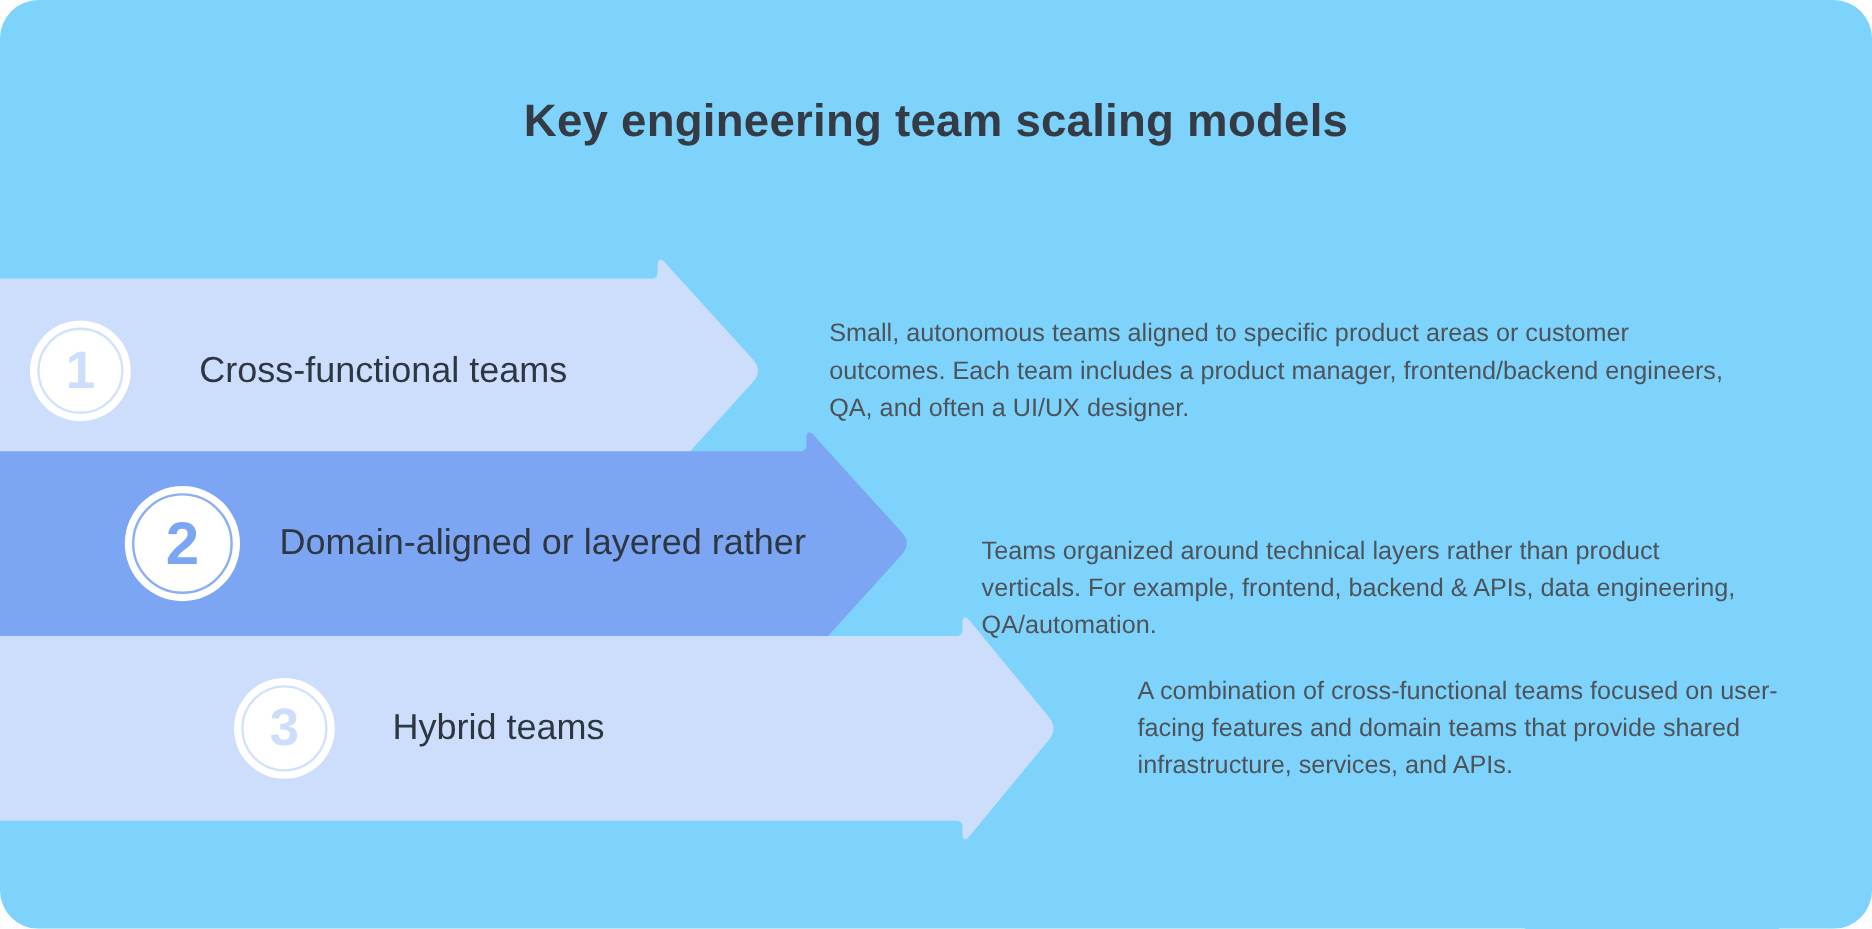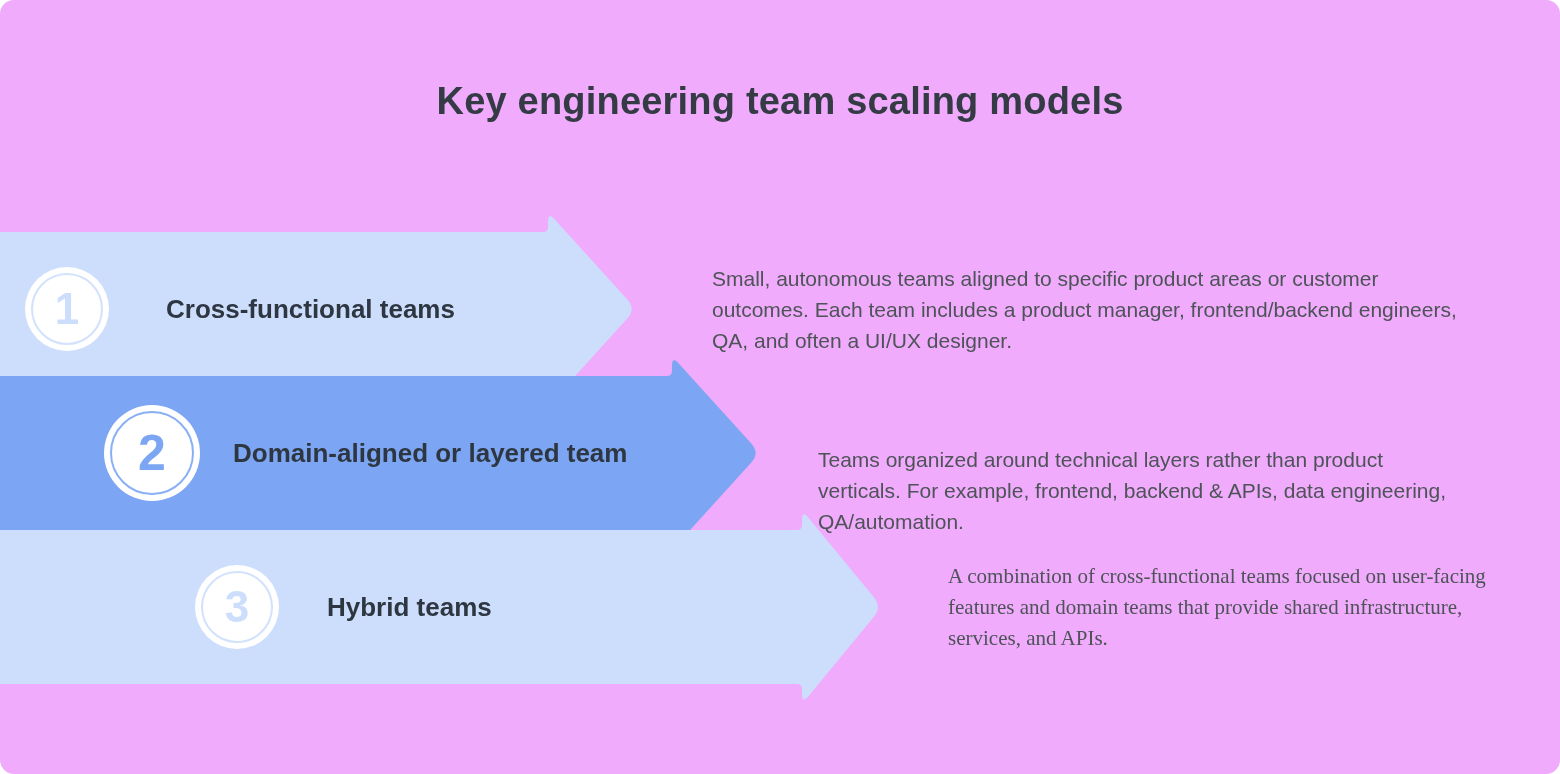--- a/index.html
+++ b/index.html
@@ -62,73 +62,73 @@
   }
   .badge-number {
     position: absolute;
     inset: 0;
     display: flex;
     align-items: center;
     justify-content: center;
     font-weight: 700;
   }
   .row-label {
-    font-size: 26px;
-    font-weight: 700;
+    font-size: 30px;
+    font-weight: 400;
     color: #2E3741;
     white-space: nowrap;
   }
   .row-description {
     position: absolute;
     top: 50%;
     transform: translateY(-50%);
     font-size: 21px;
     line-height: 31px;
     color: #4E5358;
   }
 </style>
 </head>
 <body>
 
-<div class="canvas" style="background: #f0abfc;">
+<div class="canvas" style="background: #7dd3fc; border-radius: 32px;">
   <div class="title" style="color: rgb(52, 59, 68);">Key engineering team scaling models</div>
   <div id="rows-container">
       <div class="arrow-row" style="top: 212px;">
     <svg class="arrow-svg" xmlns="http://www.w3.org/2000/svg" width="636" height="194" viewBox="0 0 636 194">
       <path d="M0.0 20.0L543.0 20.0 Q548 20 548.0 15.0L548.0 10.0 Q548 0 554.7 7.4L627.3 87.4 Q636 97 627.3 106.6L554.7 186.6 Q548 194 548.0 184.0L548.0 179.0 Q548 174 543.0 174.0L0.0 174.0Z" fill="#CDDEFC"></path>
     </svg>
     <div class="band-content">
       <div class="badge" style="width: 84px; height: 84px; margin-left: 25px; background: rgb(255, 255, 255);">
         <div class="badge-ring" style="border-color: rgb(205, 222, 252);"></div>
         <div class="badge-number" style="color: rgb(205, 222, 252); font-size: 44px;">1</div>
       </div>
       <div class="row-label" style="margin-left: 57px; color: rgb(46, 55, 65);">Cross-functional teams</div>
     </div>
-    <div class="row-description" style="left: 712px; width: 750px; color: rgb(78, 83, 88);">Small, autonomous teams aligned to specific product areas or customer outcomes. Each team includes a product manager, frontend/backend engineers, QA, and often a UI/UX designer.</div>
+    <div class="row-description" style="left: 691px; width: 750px; color: rgb(78, 83, 88);">Small, autonomous teams aligned to specific product areas or customer outcomes. Each team includes a product manager, frontend/backend engineers, QA, and often a UI/UX designer.</div>
   </div>
       <div class="arrow-row" style="top: 356px;">
     <svg class="arrow-svg" xmlns="http://www.w3.org/2000/svg" width="760" height="194" viewBox="0 0 760 194">
       <path d="M0.0 20.0L667.0 20.0 Q672 20 672.0 15.0L672.0 10.0 Q672 0 678.7 7.4L751.3 87.4 Q760 97 751.3 106.6L678.7 186.6 Q672 194 672.0 184.0L672.0 179.0 Q672 174 667.0 174.0L0.0 174.0Z" fill="#7CA6F3"></path>
     </svg>
     <div class="band-content">
       <div class="badge" style="width: 96px; height: 96px; margin-left: 104px; background: rgb(255, 255, 255);">
         <div class="badge-ring" style="border-color: rgb(124, 166, 243);"></div>
         <div class="badge-number" style="color: rgb(124, 166, 243); font-size: 50px;">2</div>
       </div>
-      <div class="row-label" style="margin-left: 33px; color: rgb(46, 55, 65);">Domain-aligned or layered team</div>
+      <div class="row-label" style="margin-left: 33px; color: rgb(46, 55, 65);">Domain-aligned or layered rather</div>
     </div>
     <div class="row-description" style="left: 818px; width: 645px; color: rgb(78, 83, 88); margin-top: 37px;">Teams organized around technical layers rather than product verticals. For example, frontend, backend &amp; APIs, data engineering, QA/automation.</div>
   </div>
       <div class="arrow-row" style="top: 510px;">
     <svg class="arrow-svg" xmlns="http://www.w3.org/2000/svg" width="882" height="194" viewBox="0 0 882 194">
       <path d="M0.0 20.0L797.0 20.0 Q802 20 802.0 15.0L802.0 10.0 Q802 0 808.4 7.7L873.7 87.0 Q882 97 873.7 107.0L808.4 186.3 Q802 194 802.0 184.0L802.0 179.0 Q802 174 797.0 174.0L0.0 174.0Z" fill="#CDDEFC"></path>
     </svg>
     <div class="band-content">
       <div class="badge" style="width: 84px; height: 84px; margin-left: 195px; background: rgb(255, 255, 255);">
         <div class="badge-ring" style="border-color: rgb(205, 222, 252);"></div>
         <div class="badge-number" style="color: rgb(205, 222, 252); font-size: 44px;">3</div>
       </div>
       <div class="row-label" style="margin-left: 48px; color: rgb(46, 55, 65);">Hybrid teams</div>
     </div>
-    <div class="row-description" style="left: 948px; width: 548px; color: rgb(78, 83, 88); font-family: Liberation Serif, serif;">A combination of cross-functional teams focused on user-facing features and domain teams that provide shared infrastructure, services, and APIs.</div>
+    <div class="row-description" style="left: 948px; width: 548px; color: rgb(78, 83, 88);">A combination of cross-functional teams focused on user-facing features and domain teams that provide shared infrastructure, services, and APIs.</div>
   </div>
     </div>
 </div>
 
 </body></html>

